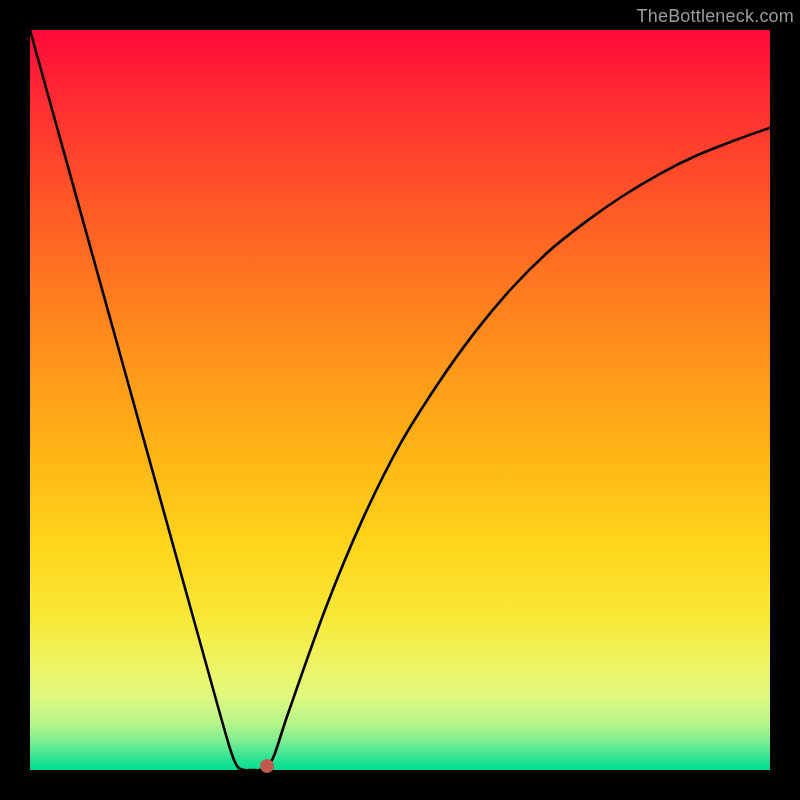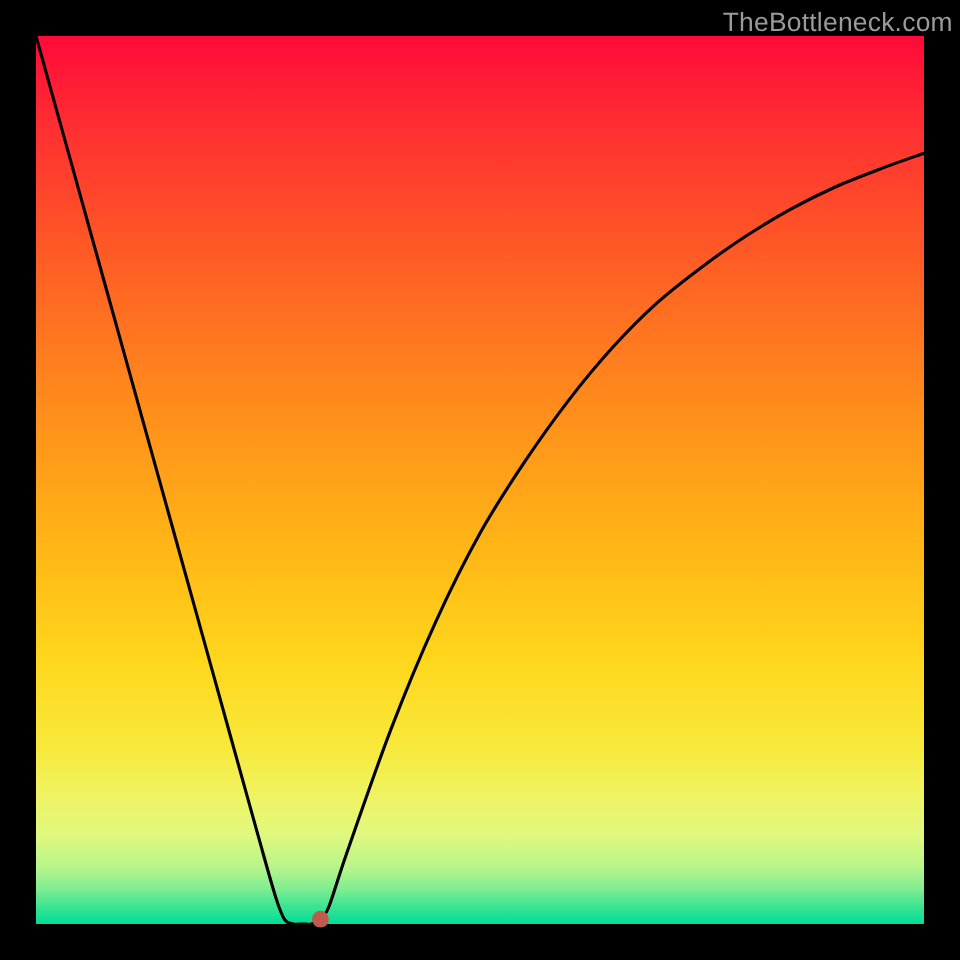--- a/index.html
+++ b/index.html
@@ -48,21 +48,21 @@
     top: 0;
     width: 740px;
     height: 740px;
     overflow: visible;
   }
   .watermark {
     position: absolute;
     top: 6px;
     right: 6px;
     color: #9a9a9a;
-    font-size: 22px;
+    font-size: 18px;
     letter-spacing: 0.2px;
     user-select: none;
   }
   .dot {
     position: absolute;
     width: 14px;
     height: 14px;
     border-radius: 50%;
     background: #c05a4d;
     transform: translate(-50%, -50%);

